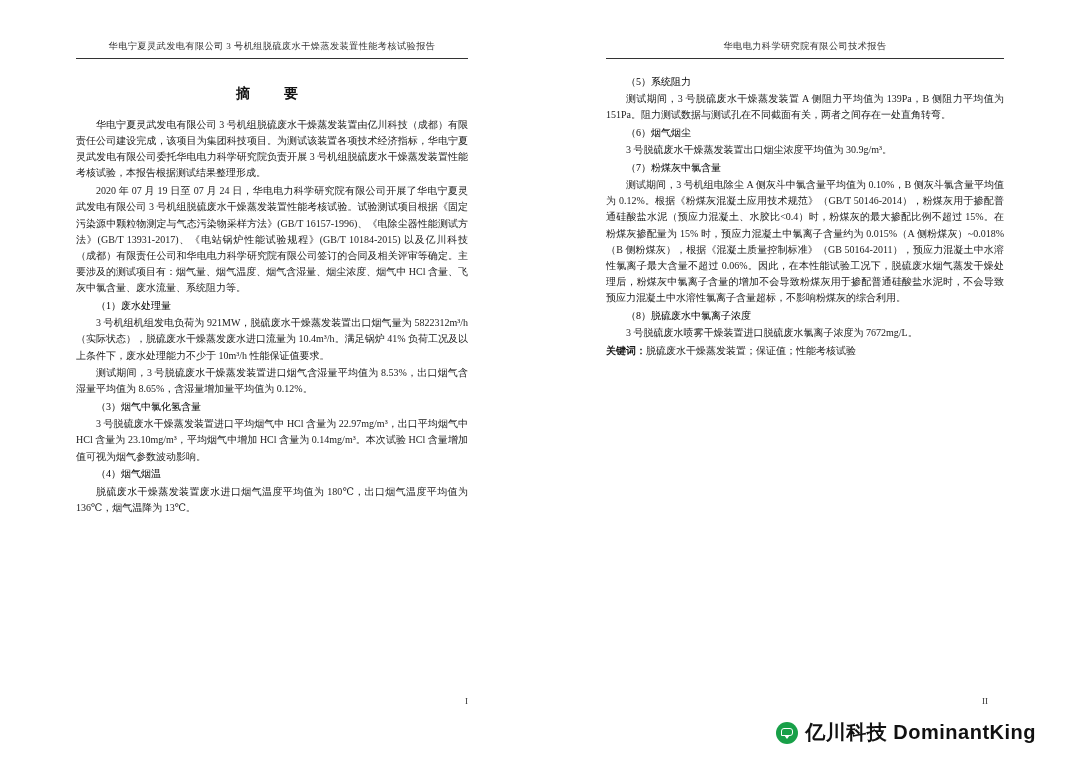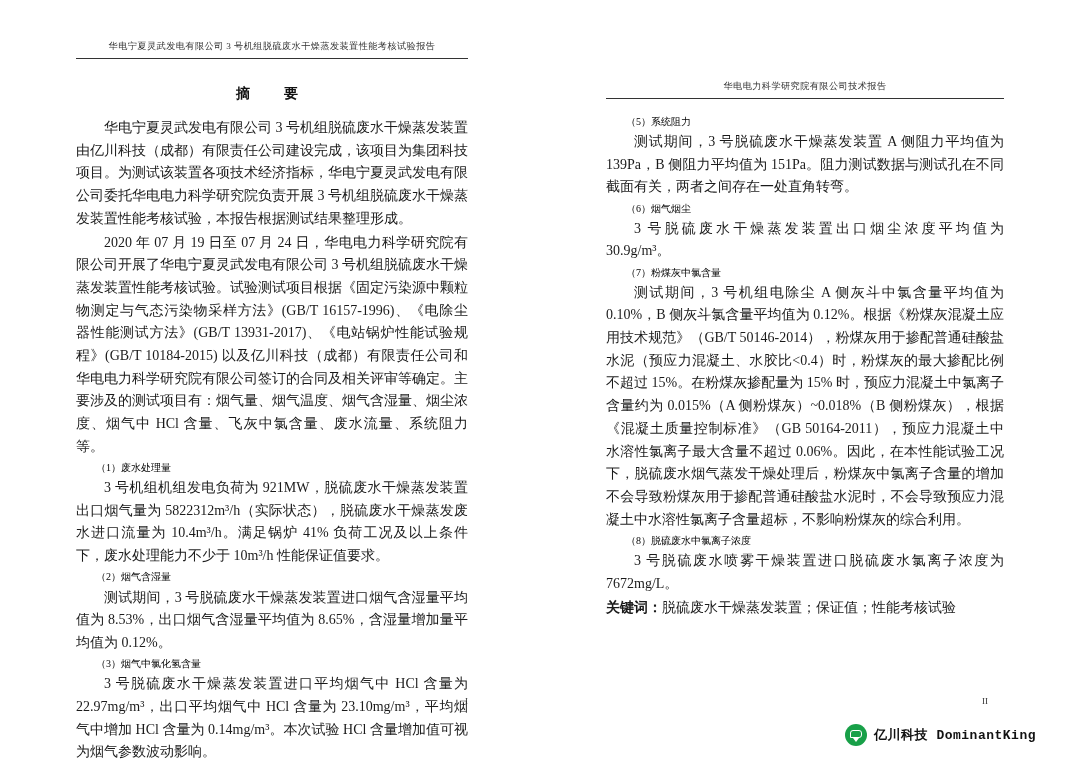--- a/index.html
+++ b/index.html
@@ -25,21 +25,20 @@
     position: relative;
     box-sizing: border-box;
   }
   .page-left {
     width: 540px;
     padding: 40px 72px 0 76px;
   }
   .page-right {
     width: 540px;
     padding: 40px 76px 0 66px;
-    margin-top: 40px;
   }
   .running-head {
     font-size: 9.2px;
     text-align: center;
     letter-spacing: 0.4px;
     color: #333;
     padding-bottom: 5px;
     border-bottom: 1.1px solid #333;
     line-height: 1.4;
   }
@@ -47,21 +46,21 @@
   .page-right .running-head { border-bottom: 1.1px solid #333; }
   .doc-title {
     text-align: center;
     font-size: 14px;
     font-weight: bold;
     letter-spacing: 10px;
     margin: 26px 0 14px 0;
     color: #111;
   }
   p.para {
-    font-size: 14px;
+    font-size: 10px;
     line-height: 1.62;
     text-align: justify;
     text-justify: inter-ideograph;
     margin: 0 0 1.5px 0;
     text-indent: 2em;
     color: #1a1a1a;
   }
   p.para.noindent { text-indent: 0; }
   p.heading {
     font-size: 10px;
@@ -114,42 +113,41 @@
   .wm-logo::after {
     content: "";
     position: absolute;
     left: 8px; top: 13.5px;
     width: 0; height: 0;
     border-left: 3px solid transparent;
     border-right: 3px solid transparent;
     border-top: 4px solid #fff;
   }
   .wm-text {
-    font-family: Liberation Mono, monospace;
-    font-size: 13px;
+    font-family: Liberation Sans, sans-serif;
+    font-size: 20px;
     font-weight: bold;
     color: #111;
     letter-spacing: 0.5px;
     white-space: nowrap;
   }
 </style>
 </head>
 <body>
 
 <div class="page-spread">
 
   <div class="page page-left">
     <div class="running-head">华电宁夏灵武发电有限公司 3 号机组脱硫废水干燥蒸发装置性能考核试验报告</div>
     <div class="doc-title">摘　要</div>
 
     <p class="para">华电宁夏灵武发电有限公司 3 号机组脱硫废水干燥蒸发装置由亿川科技（成都）有限责任公司建设完成，该项目为集团科技项目。为测试该装置各项技术经济指标，华电宁夏灵武发电有限公司委托华电电力科学研究院负责开展 3 号机组脱硫废水干燥蒸发装置性能考核试验，本报告根据测试结果整理形成。</p>
     <p class="para">2020 年 07 月 19 日至 07 月 24 日，华电电力科学研究院有限公司开展了华电宁夏灵武发电有限公司 3 号机组脱硫废水干燥蒸发装置性能考核试验。试验测试项目根据《固定污染源中颗粒物测定与气态污染物采样方法》(GB/T 16157-1996)、《电除尘器性能测试方法》(GB/T 13931-2017)、《电站锅炉性能试验规程》(GB/T 10184-2015) 以及亿川科技（成都）有限责任公司和华电电力科学研究院有限公司签订的合同及相关评审等确定。主要涉及的测试项目有：烟气量、烟气温度、烟气含湿量、烟尘浓度、烟气中 HCl 含量、飞灰中氯含量、废水流量、系统阻力等。</p>
     <p class="heading">（1）废水处理量</p>
     <p class="para">3 号机组机组发电负荷为 921MW，脱硫废水干燥蒸发装置出口烟气量为 5822312m³/h（实际状态），脱硫废水干燥蒸发废水进口流量为 10.4m³/h。满足锅炉 41% 负荷工况及以上条件下，废水处理能力不少于 10m³/h 性能保证值要求。</p>
-    <p class="heading">（2）烟气含湿量</p>
     <p class="para">测试期间，3 号脱硫废水干燥蒸发装置进口烟气含湿量平均值为 8.53%，出口烟气含湿量平均值为 8.65%，含湿量增加量平均值为 0.12%。</p>
     <p class="heading">（3）烟气中氯化氢含量</p>
     <p class="para">3 号脱硫废水干燥蒸发装置进口平均烟气中 HCl 含量为 22.97mg/m³，出口平均烟气中 HCl 含量为 23.10mg/m³，平均烟气中增加 HCl 含量为 0.14mg/m³。本次试验 HCl 含量增加值可视为烟气参数波动影响。</p>
     <p class="heading">（4）烟气烟温</p>
     <p class="para">脱硫废水干燥蒸发装置废水进口烟气温度平均值为 180℃，出口烟气温度平均值为 136℃，烟气温降为 13℃。</p>
 
     <div class="folio folio-left">I</div>
   </div>
 
   <div class="page page-right">

